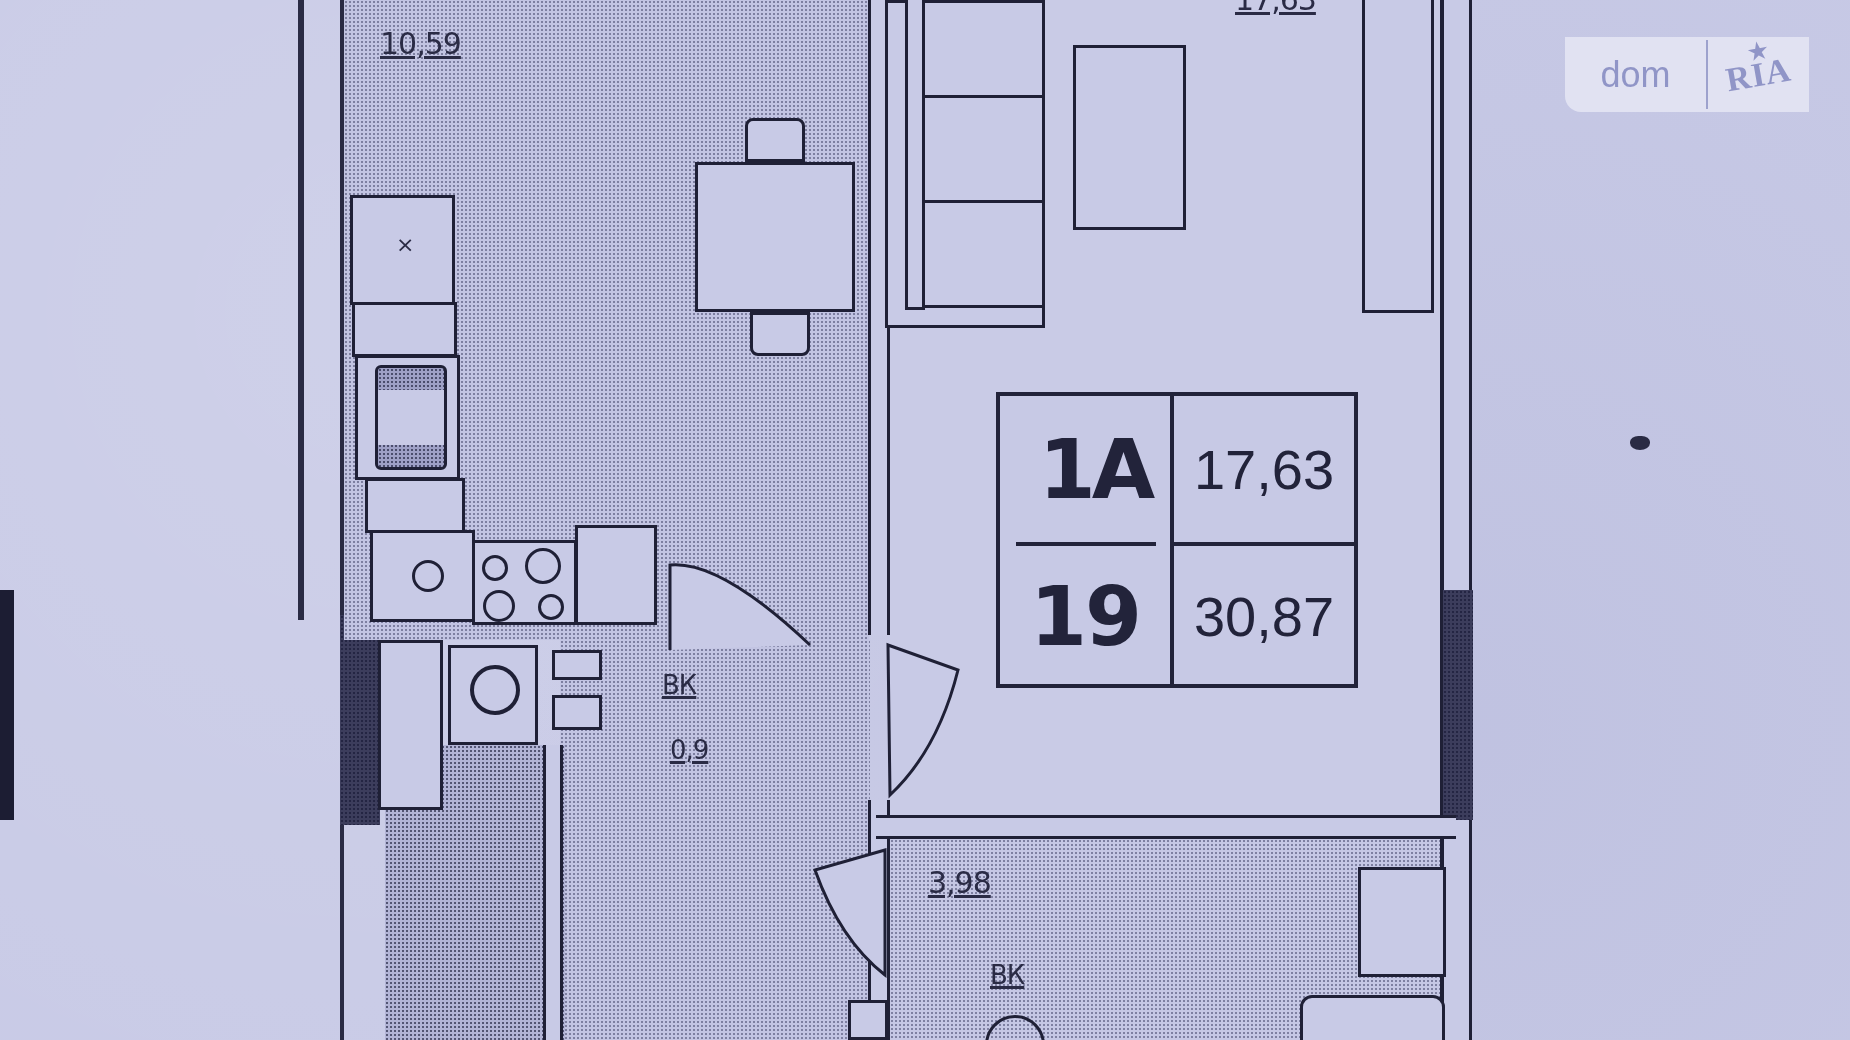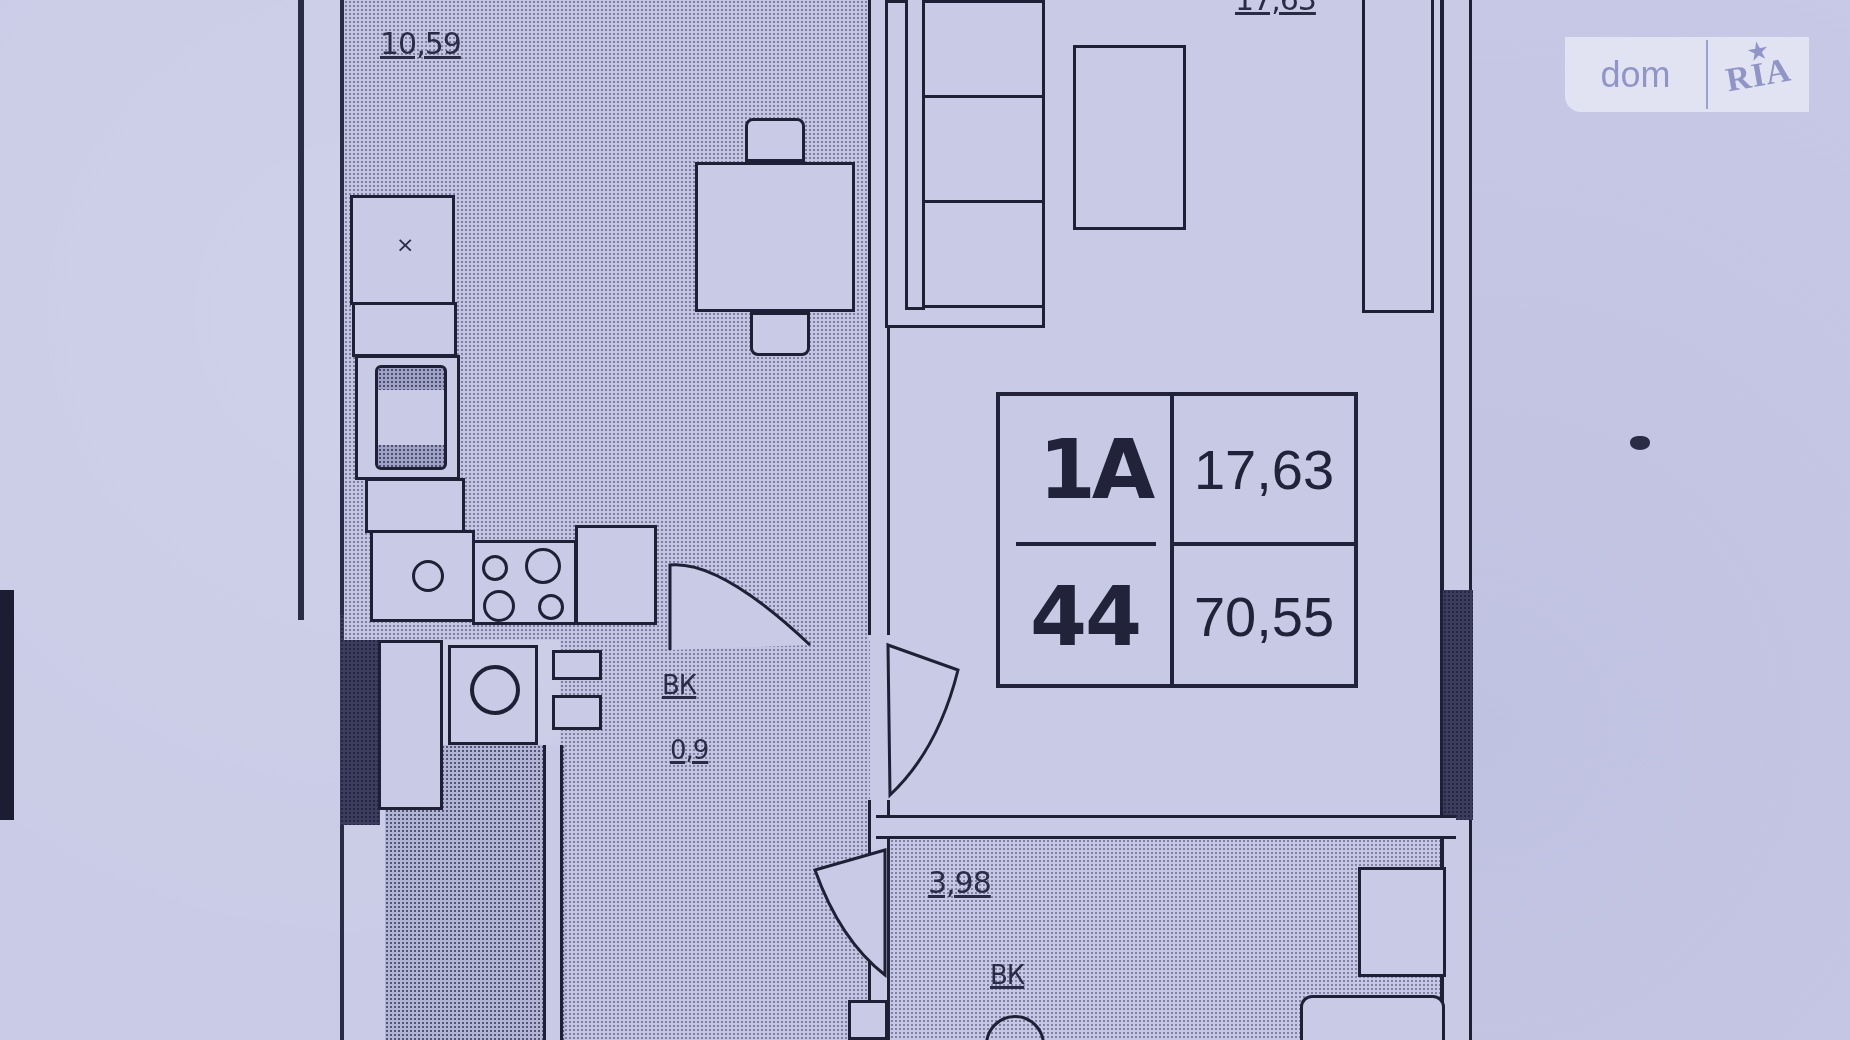--- a/index.html
+++ b/index.html
@@ -90,23 +90,23 @@
 <div class="abs line" style="left:1362px;top:0;width:72px;height:313px;border-top:none;background:#c8cae6;"></div>
 
 <div class="abs" style="left:1440px;top:0;width:32px;height:1040px;border-left:4px solid #1f2036;border-right:3px solid #1f2036;background:#c8cae6;"></div>
 <div class="abs dots-dark" style="left:1443px;top:590px;width:30px;height:230px;background-color:#3c3d5c;"></div>
 
 <div class="infobox">
   <div class="abs" style="left:170px;top:0;width:4px;height:100%;background:#22233a;"></div>
   <div class="abs" style="left:16px;top:146px;width:140px;height:4px;background:#22233a;"></div>
   <div class="abs" style="left:174px;top:146px;width:180px;height:4px;background:#22233a;"></div>
   <div class="ib-cell" style="left:0;top:0;width:170px;height:146px;font-size:82px;font-weight:bold;font-family:'DejaVu Sans',sans-serif;letter-spacing:-4px;margin-left:10px;">1А</div>
-  <div class="ib-cell" style="left:0;top:150px;width:170px;height:140px;font-size:82px;font-weight:bold;font-family:'DejaVu Sans',sans-serif;letter-spacing:-2px;">44</div>
+  <div class="ib-cell" style="left:0;top:150px;width:170px;height:140px;font-size:82px;font-weight:bold;font-family:'DejaVu Sans',sans-serif;letter-spacing:-2px;">19</div>
   <div class="ib-cell" style="left:174px;top:0;width:180px;height:146px;font-size:56px;font-family:'Liberation Sans',sans-serif;">17,63</div>
-  <div class="ib-cell" style="left:174px;top:150px;width:180px;height:140px;font-size:56px;font-family:'Liberation Sans',sans-serif;">70,55</div>
+  <div class="ib-cell" style="left:174px;top:150px;width:180px;height:140px;font-size:56px;font-family:'Liberation Sans',sans-serif;">30,87</div>
 </div>
 
 <svg class="abs" style="left:868px;top:640px;" width="110" height="160">
   <path d="M20 5 L90 30 Q 70 110 22 155 Z" fill="#c8cae6" stroke="#1f2036" stroke-width="3"></path>
 </svg>
 
 <div class="abs" style="left:876px;top:815px;width:580px;height:24px;border-top:3px solid #1f2036;border-bottom:3px solid #1f2036;background:#c8cae6;"></div>
 
 <div class="abs dots" style="left:890px;top:839px;width:550px;height:201px;background-color:#c5c7e4;"></div>
 <div class="room-area" style="left:928px;top:865px;">3,98</div>

